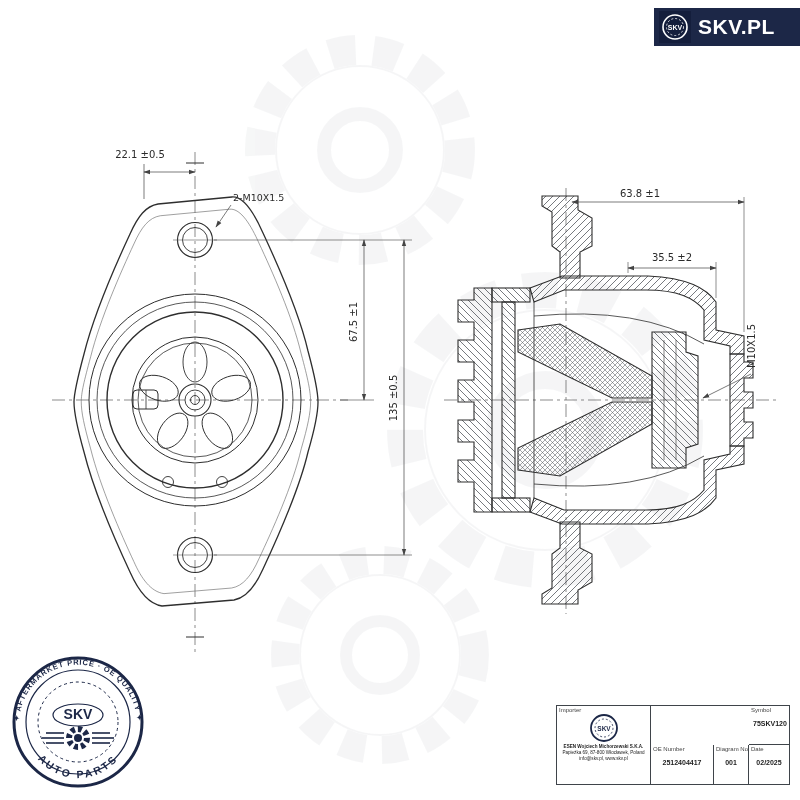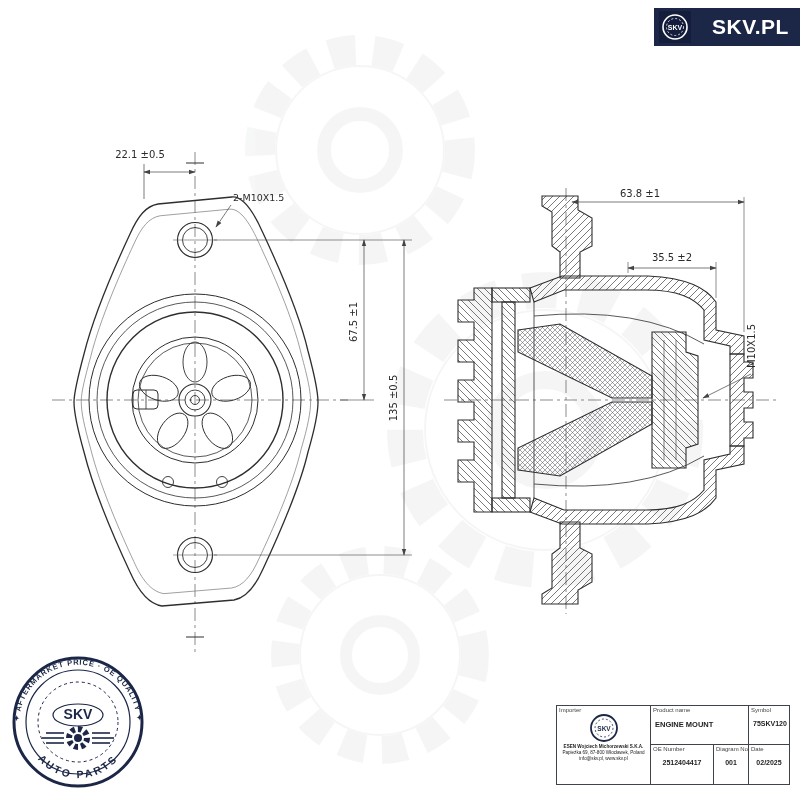--- a/index.html
+++ b/index.html
@@ -4,21 +4,21 @@
 <style>
   html,body{margin:0;padding:0;background:#fff;}
   .sheet{position:relative;width:800px;height:800px;background:#fff;overflow:hidden;
          font-family:"Liberation Sans",sans-serif;}
   .main-svg{position:absolute;left:0;top:0;z-index:1;}
   .main-svg text{font-family:"DejaVu Sans",sans-serif;fill:#2a2a2a;}
   .dim{font-size:10px;}
   .dim-small{font-size:9.5px;}
 
   .header-bar{position:absolute;left:654px;top:8px;width:146px;height:38px;background:#1c2747;
-              z-index:2;display:flex;align-items:center;gap:21px;padding-left:5px;box-sizing:border-box;}
+              z-index:2;display:flex;align-items:center;gap:7px;padding-left:5px;box-sizing:border-box;}
   .badge{width:32px;height:32px;background:#141e3c;display:flex;align-items:center;justify-content:center;flex:0 0 auto;}
   .brand{color:#ffffff;font-weight:bold;font-size:21px;letter-spacing:.5px;}
 
   .stamp-wrap{position:absolute;left:8px;top:652px;width:140px;height:140px;z-index:2;}
   .stamp-wrap text{font-family:"Liberation Sans",sans-serif;}
 
   .tblock{position:absolute;left:556px;top:705px;width:234px;height:80px;border:1px solid #3f444a;
           background:#fff;display:grid;grid-template-columns:94px 63px 35px 40px;
           grid-template-rows:39px 39px;box-sizing:border-box;z-index:2;color:#222;}
   .tb-cell{border-right:1px solid #3f444a;border-bottom:1px solid #3f444a;position:relative;overflow:hidden;}
@@ -220,24 +220,20 @@
         <circle cx="15" cy="15" r="9" fill="none" stroke="#1c2747" stroke-width="0.8" stroke-dasharray="2 2"></circle>
         <text x="15" y="17.5" font-size="6.5" font-weight="bold" fill="#1c2747" text-anchor="middle">SKV</text>
       </svg>
       <div class="addr">
         <div class="nm">ESEN Wojciech Michorzewski S.K.A.</div>
         <div>Papieżka 69, 87-800 Włocławek, Poland</div>
         <div>info@skv.pl, www.skv.pl</div>
       </div>
     </div>
 
-    <div class="tb-cell" style="grid-column:2/4;grid-row:1">
-      <div class="tb-lbl">Product name</div>
-      <div class="tb-val left" style="font-size:7.5px">ENGINE MOUNT</div>
-    </div>
 
     <div class="tb-cell last-col" style="grid-column:4;grid-row:1">
       <div class="tb-lbl">Symbol</div>
       <div class="tb-val left">75SKV120</div>
     </div>
 
     <div class="tb-cell last-row" style="grid-column:2;grid-row:2">
       <div class="tb-lbl">OE Number</div>
       <div class="tb-val">2512404417</div>
     </div>

